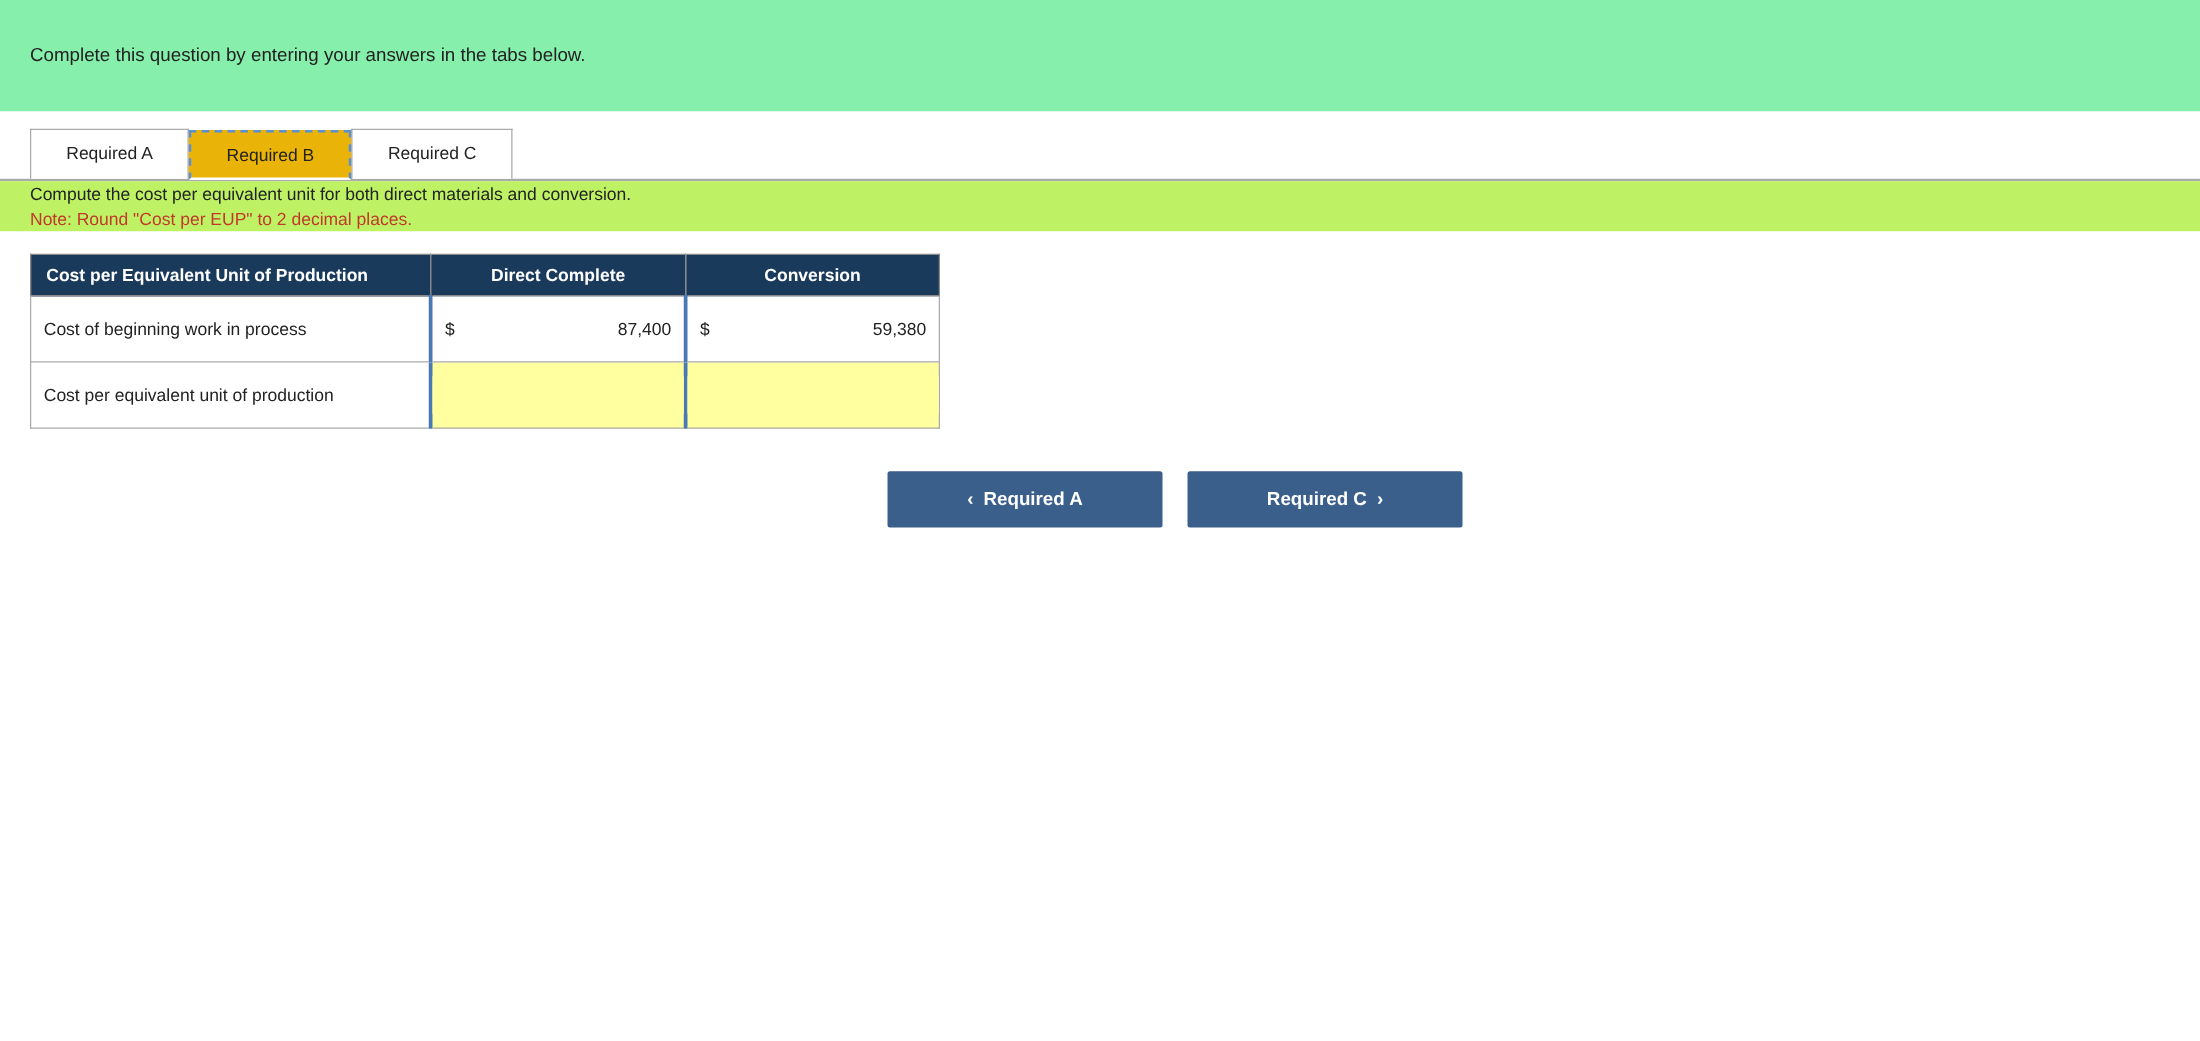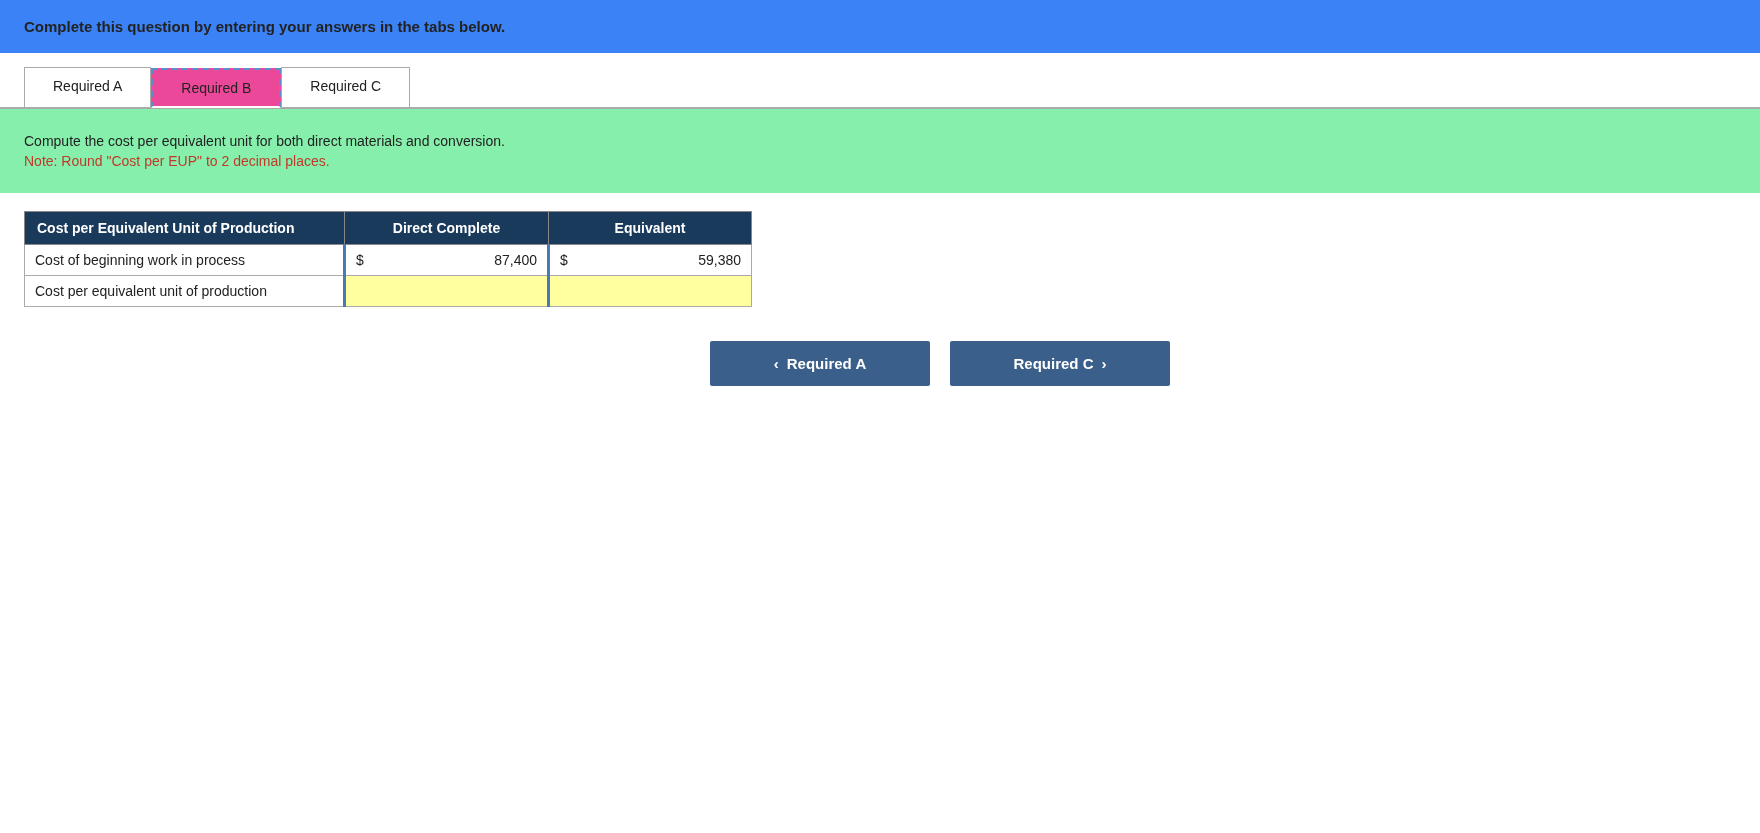--- a/index.html
+++ b/index.html
@@ -4,23 +4,23 @@
   <style>
     * { box-sizing: border-box; margin: 0; padding: 0; }
     body {
       font-family: Arial, sans-serif;
       font-size: 14px;
       background: #fff;
       color: #222;
     }
 
     .header-banner {
-      background: #3b82f6;
-      padding: 18px 24px;
-      font-weight: bold;
+      background: #86efac;
+      padding: 36px 24px;
+      font-weight: normal;
       font-size: 15px;
     }
 
     .tabs-area {
       padding: 14px 24px 0 24px;
       display: flex;
       gap: 0;
       border-bottom: 2px solid #aaa;
     }
 
@@ -30,33 +30,33 @@
       border-bottom: none;
       background: #fff;
       cursor: pointer;
       font-size: 14px;
       color: #222;
     }
 
     .tab.active {
       border: 2px dashed #5b8fd4;
       border-bottom: 2px solid #fff;
-      background: #ec4899;
+      background: #eab308;
       font-weight: normal;
       position: relative;
       bottom: -1px;
     }
 
     .tab:not(.active) {
       background: #fff;
     }
 
     .instruction-box {
-      background: #86efac;
-      padding: 24px 24px;
+      background: #bef264;
+      padding: 2px 24px;
       margin: 0;
       font-size: 14px;
       color: #222;
     }
 
     .instruction-note {
       color: #c0392b;
       margin-top: 4px;
       font-size: 14px;
     }
@@ -86,21 +86,21 @@
     thead th.label-col {
       text-align: left;
       background: #1a3a5c;
     }
 
     tbody tr {
       border-bottom: 1px solid #aaa;
     }
 
     tbody td {
-      padding: 7px 10px;
+      padding: 18px 10px;
       border: 1px solid #aaa;
       font-size: 14px;
     }
 
     .label-col {
       width: 320px;
     }
 
     .input-field {
       border: none;
@@ -162,21 +162,21 @@
   <div>Compute the cost per equivalent unit for both direct materials and conversion.</div>
   <div class="instruction-note">Note: Round "Cost per EUP" to 2 decimal places.</div>
 </div>
 
 <div class="content-area">
   <table>
     <thead>
       <tr>
         <th class="label-col">Cost per Equivalent Unit of Production</th>
         <th>Direct Complete</th>
-        <th>Equivalent</th>
+        <th>Conversion</th>
       </tr>
     </thead>
     <tbody id="table-body">
     <tr>
           <td class="label-col">Cost of beginning work in process</td>
           <td style="border-left: 3px solid rgb(74, 122, 181); text-align: right; padding: 7px 10px;"><span style="float: left;">$</span><span>87,400</span></td>
           <td style="border-left: 3px solid rgb(74, 122, 181); text-align: right; padding: 7px 10px;"><span style="float: left;">$</span><span>59,380</span></td>
         </tr>
         <tr>
           <td class="label-col">Cost per equivalent unit of production</td>

